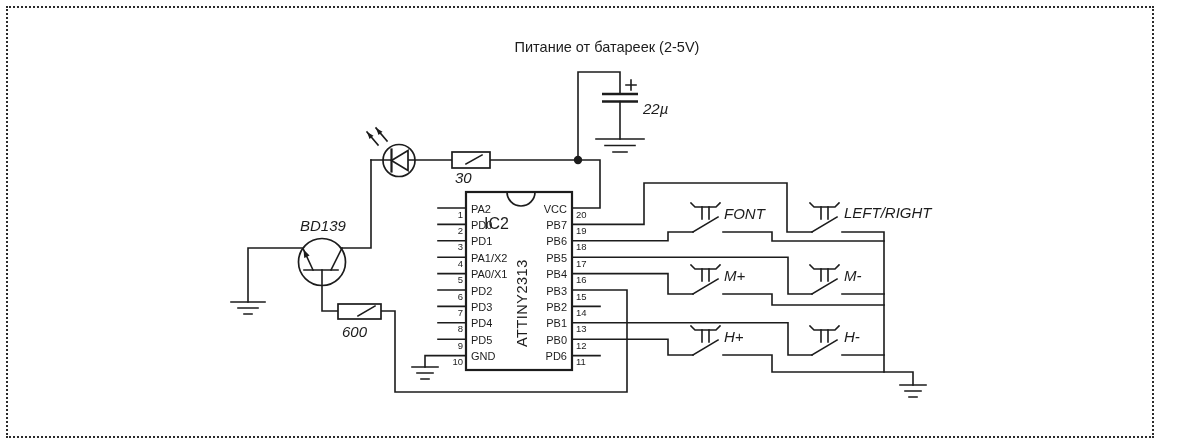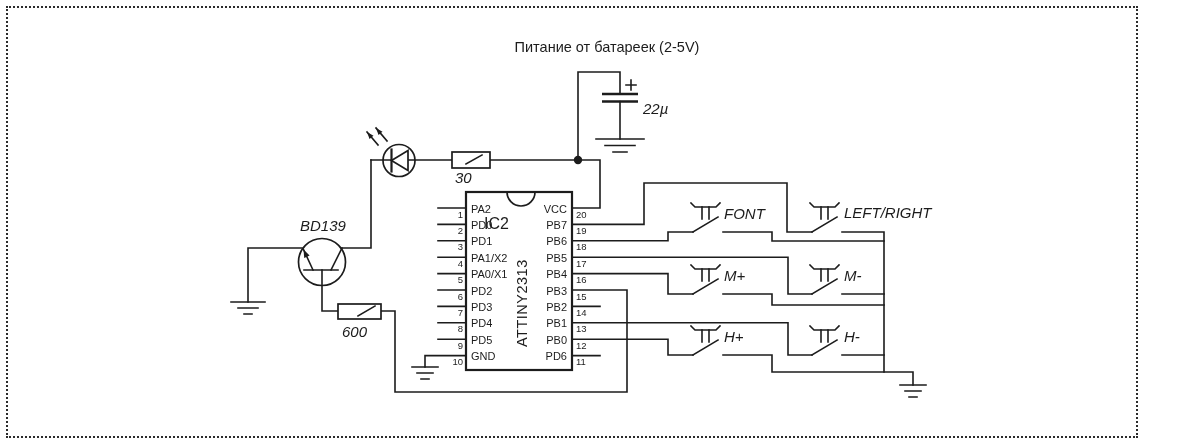--- a/index.html
+++ b/index.html
@@ -1,17 +1,17 @@
 <!DOCTYPE html>
 <html><head>
 <meta charset="utf-8">
 <style>
   html,body{margin:0;padding:0;background:#ffffff;}
   #canvas{position:relative;width:1144px;height:444px;background:#ffffff;overflow:hidden;
-          font-family:"Liberation Sans", sans-serif;}
+          font-family:"Liberation Sans", sans-serif;padding-left:16px;}
   .frame{position:absolute;inset:6px;border:2px dotted #2b2b2b;pointer-events:none;}
   svg{position:absolute;left:0;top:0;}
   svg text{fill:#1c1c1c;}
   .t-title{font-size:14.5px;}
   .t-value{font-size:15px;font-style:italic;}
   .t-btn{font-size:15px;font-style:italic;}
   .t-ic{font-size:16px;}
   .t-part{font-size:14.5px;letter-spacing:0.5px;}
   .t-pin{font-size:11px;}
   .t-num{font-size:9.5px;}

